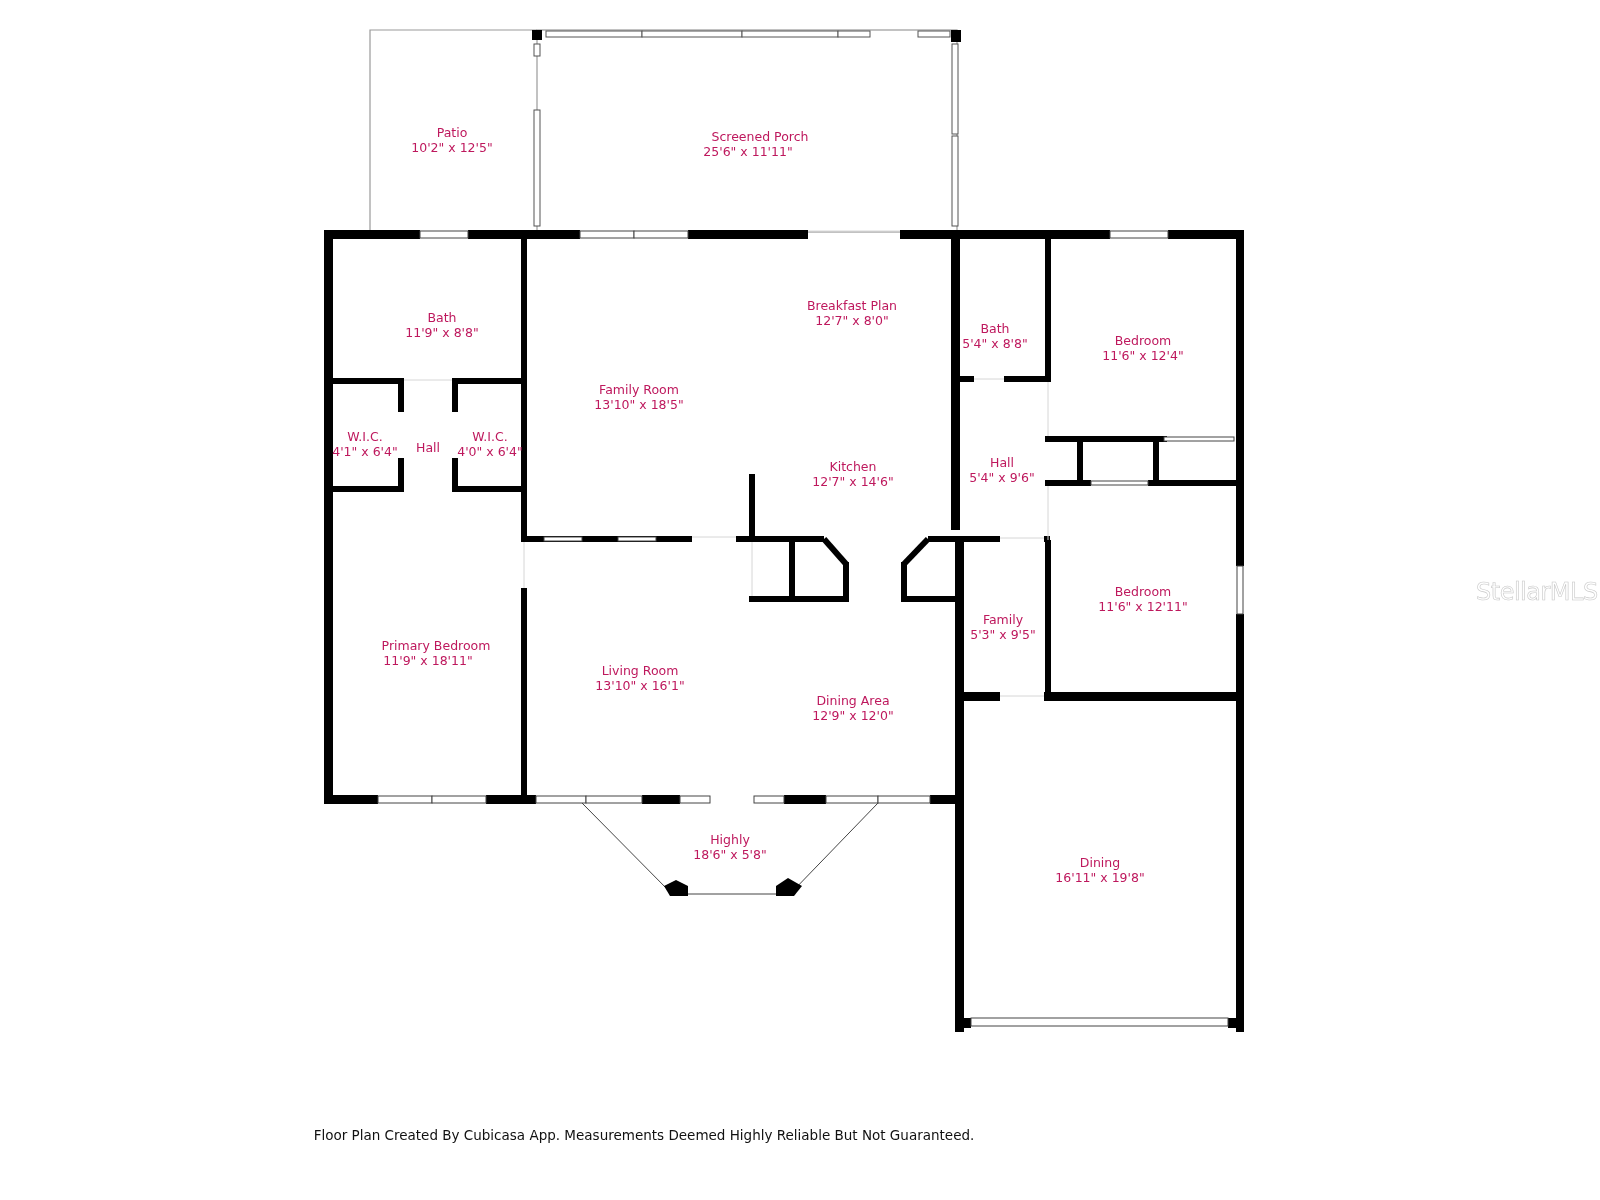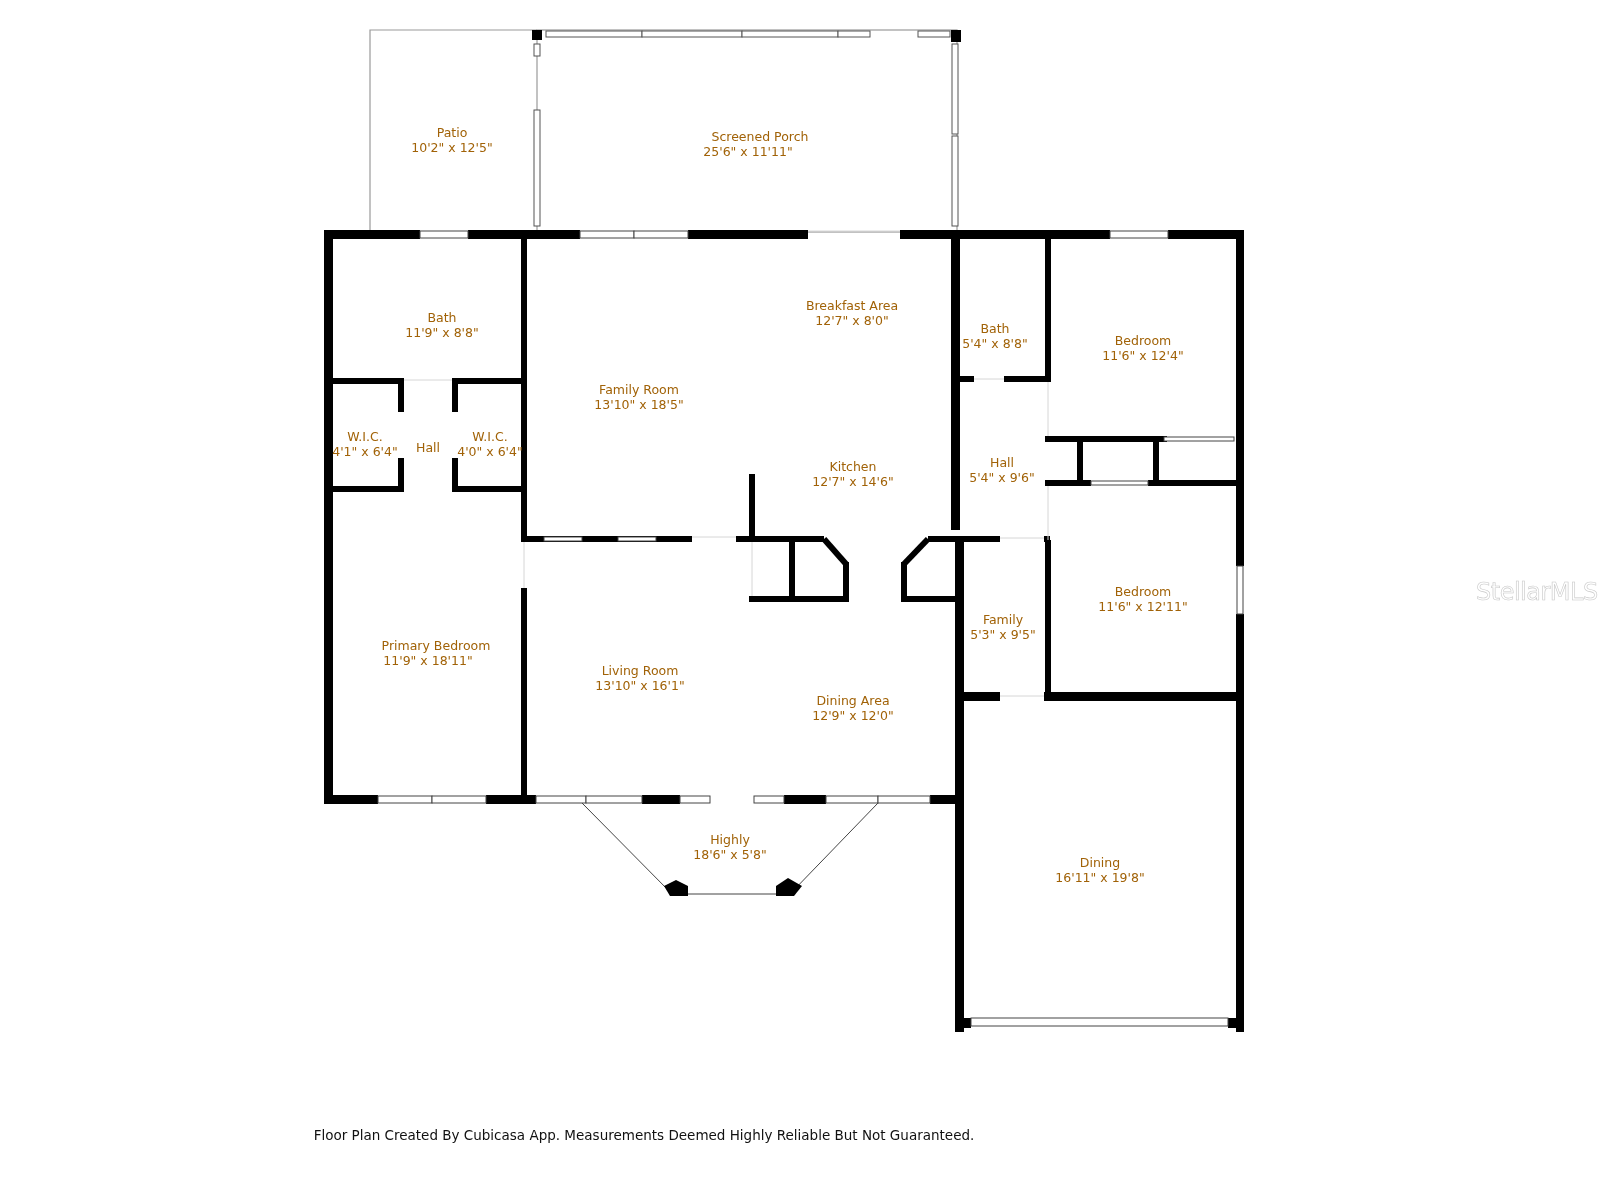--- a/index.html
+++ b/index.html
@@ -1,20 +1,20 @@
 <!DOCTYPE html>
 <html><head>
 <meta charset="utf-8">
 <style>
   html, body { margin: 0; padding: 0; background: #ffffff; }
   body { width: 1600px; height: 1200px; position: relative; overflow: hidden;
          font-family: "DejaVu Sans", sans-serif; color: #111; }
   #plan { position: absolute; left: 0; top: 0; width: 1600px; height: 1200px; }
   .room-label { position: absolute; transform: translate(-50%, -50%);
-                text-align: center; font-size: 12.5px; line-height: 15px; white-space: nowrap; color: #a16207; }
+                text-align: center; font-size: 12.5px; line-height: 15px; white-space: nowrap; color: #be185d; }
   .room-label .dim { display: block; }
   .footer { position: absolute; left: 0; width: 1288px; top: 1127px; text-align: center;
             font-size: 13.5px; color: #111; }
   .watermark { position: absolute; left: 1476px; top: 578px; font-size: 24px;
                color: #fff; -webkit-text-stroke: 0.6px #c8c8c8; letter-spacing: -0.5px; }
 </style>
 </head>
 <body>
 
 <svg id="plan" viewBox="0 0 1600 1200" xmlns="http://www.w3.org/2000/svg">
@@ -176,21 +176,21 @@
     </div>
     <div class="room-label" style="left: 490px; top: 444px;">
       <span style="display: block;">W.I.C.</span>
       <span class="dim">4'0" x 6'4"</span>
     </div>
     <div class="room-label" style="left: 639px; top: 397px;">
       <span style="display: block;">Family Room</span>
       <span class="dim">13'10" x 18'5"</span>
     </div>
     <div class="room-label" style="left: 852px; top: 313px;">
-      <span style="display: block;">Breakfast Area</span>
+      <span style="display: block;">Breakfast Plan</span>
       <span class="dim">12'7" x 8'0"</span>
     </div>
     <div class="room-label" style="left: 853px; top: 474px;">
       <span style="display: block;">Kitchen</span>
       <span class="dim">12'7" x 14'6"</span>
     </div>
     <div class="room-label" style="left: 995px; top: 336px;">
       <span style="display: block;">Bath</span>
       <span class="dim">5'4" x 8'8"</span>
     </div>

